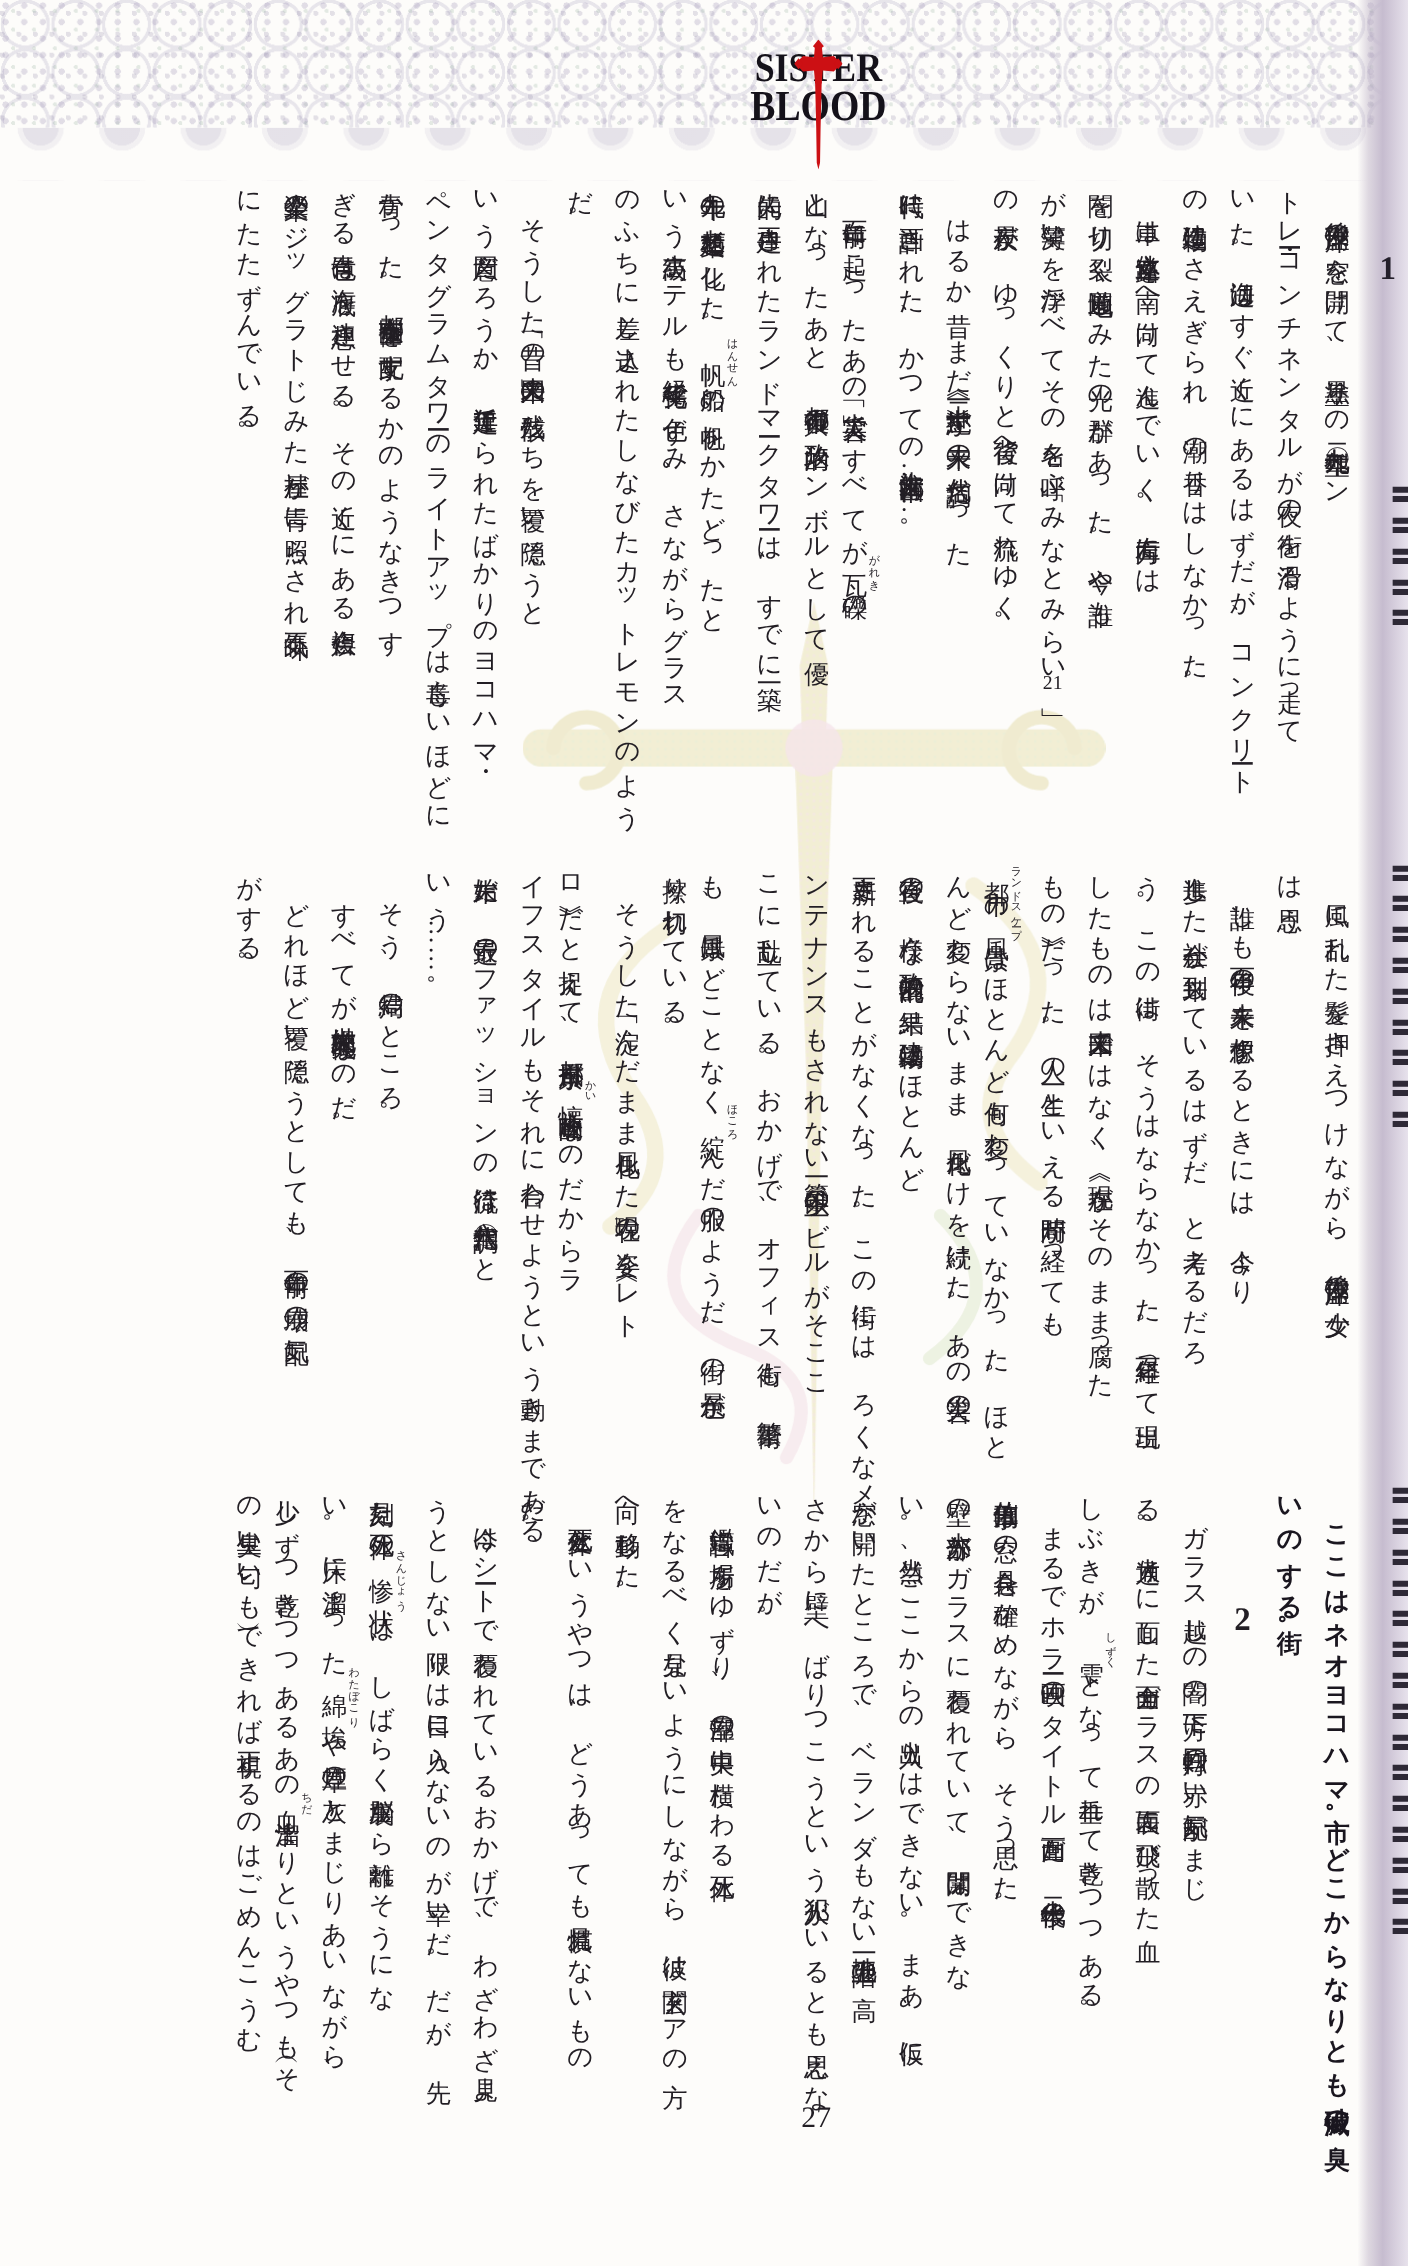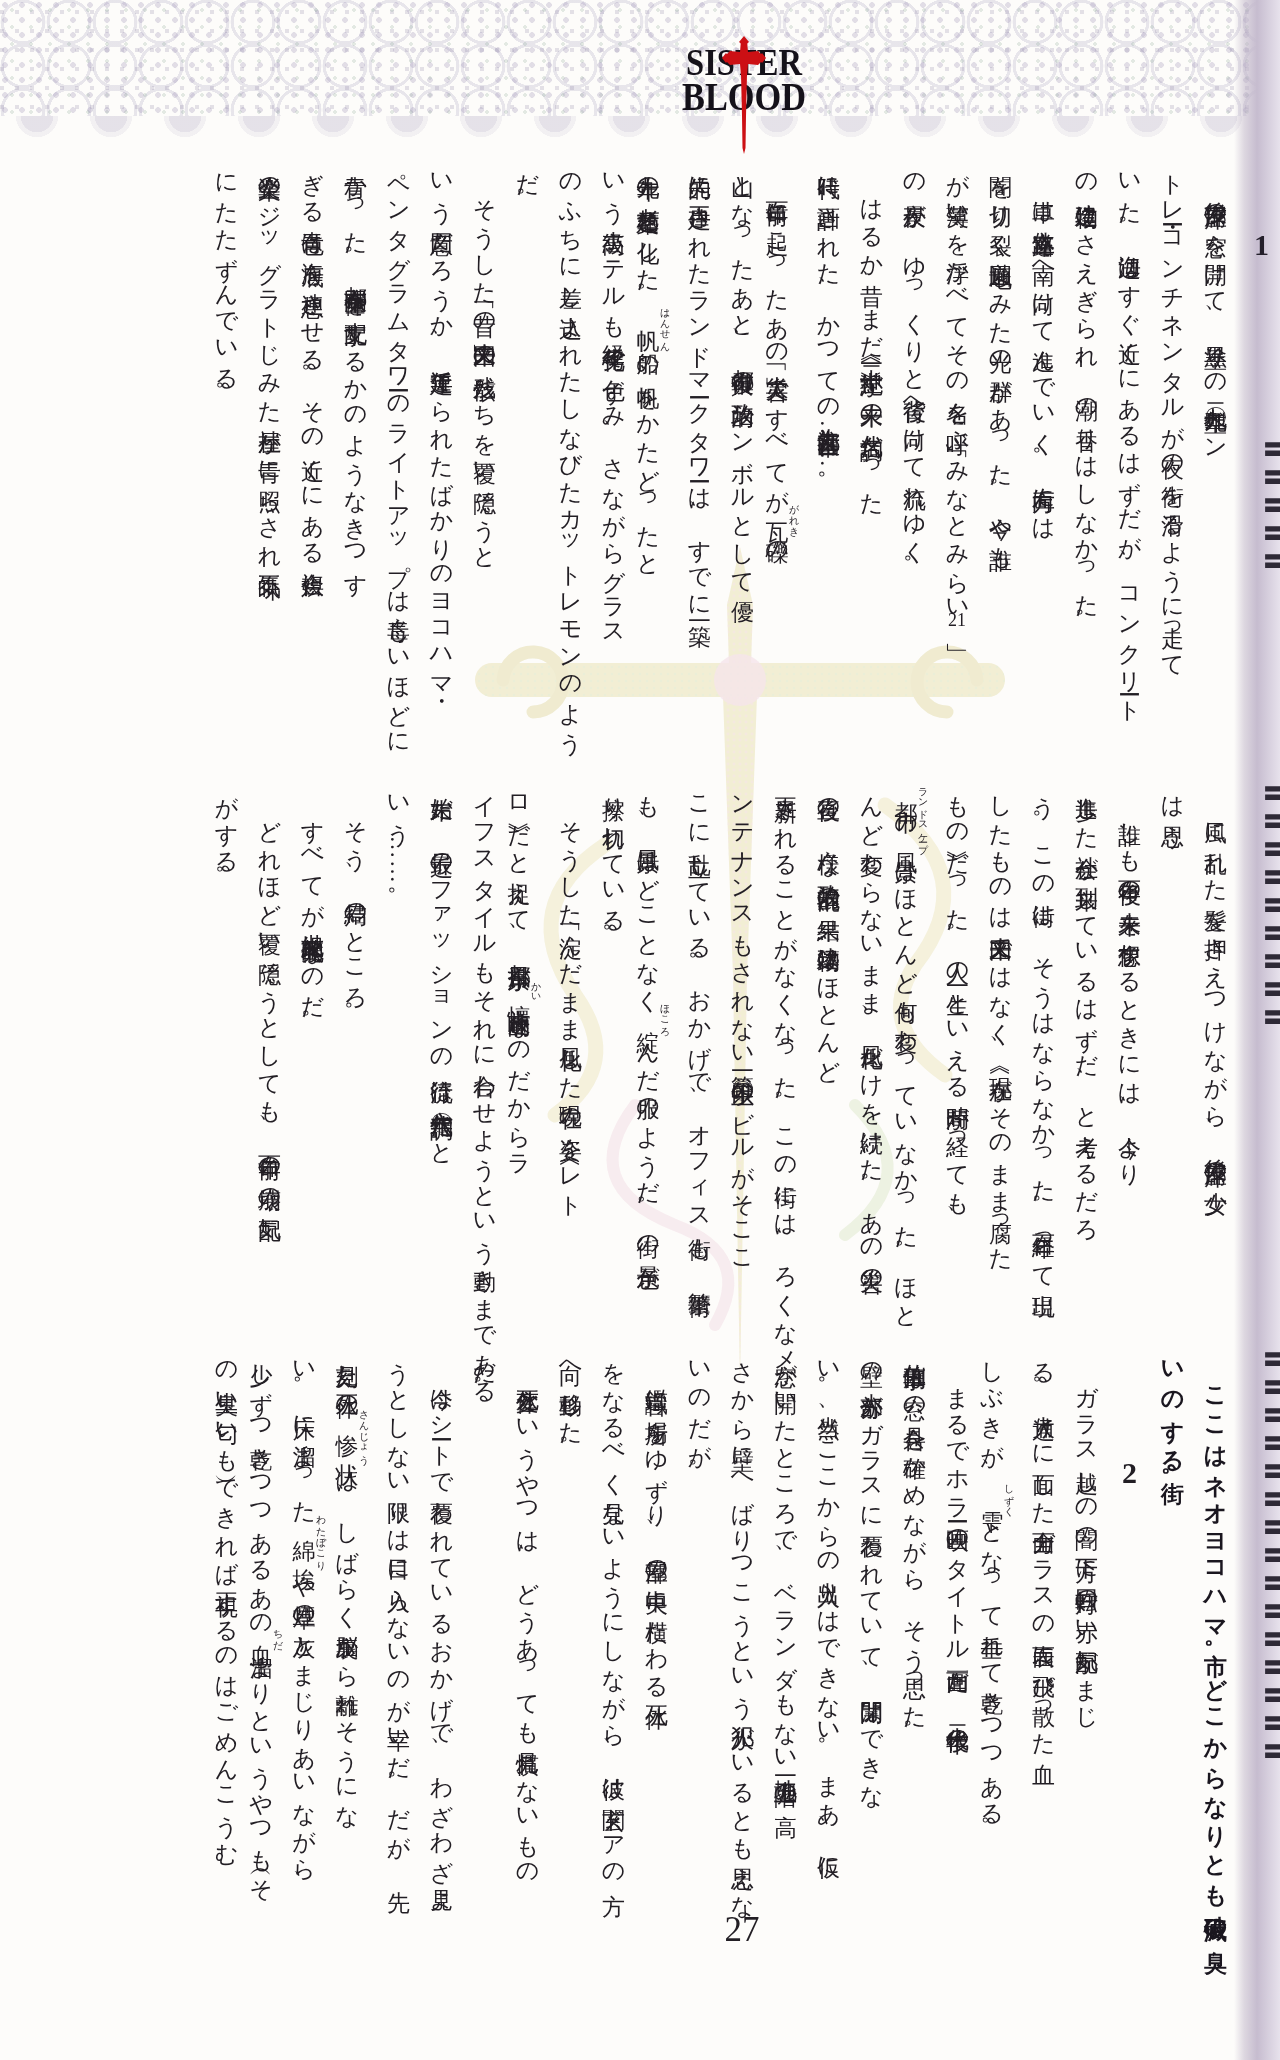--- a/index.html
+++ b/index.html
@@ -36,21 +36,21 @@
   .col{writing-mode:vertical-rl;text-orientation:mixed;width:27px;font-size:23px;
        letter-spacing:1.5px;color:#221e24;line-height:27px;}
   .col.indent{padding-top:25px;}
   .col.gothic{font-family:"Liberation Sans","DejaVu Sans",sans-serif;font-weight:700;letter-spacing:3px;color:#1a161f;}
   .col.number{padding-top:111px;}
   .col.number .tcy{font-size:30px;font-weight:700;}
   ruby rt{font-size:10px;letter-spacing:0;}
   .tcy{text-combine-upright:all;font-size:.78em;letter-spacing:0;}
   
   .pagenum{position:absolute;left:712px;top:1910px;width:60px;text-align:center;
-           font-size:35px;color:#221e24;}
+           font-size:27px;color:#221e24;}
 </style>
 </head>
 <body>
 
 <div class="page">
 
   <div class="lace"></div>
 
   <div class="logo">
     <div class="l1">SISTER</div>

